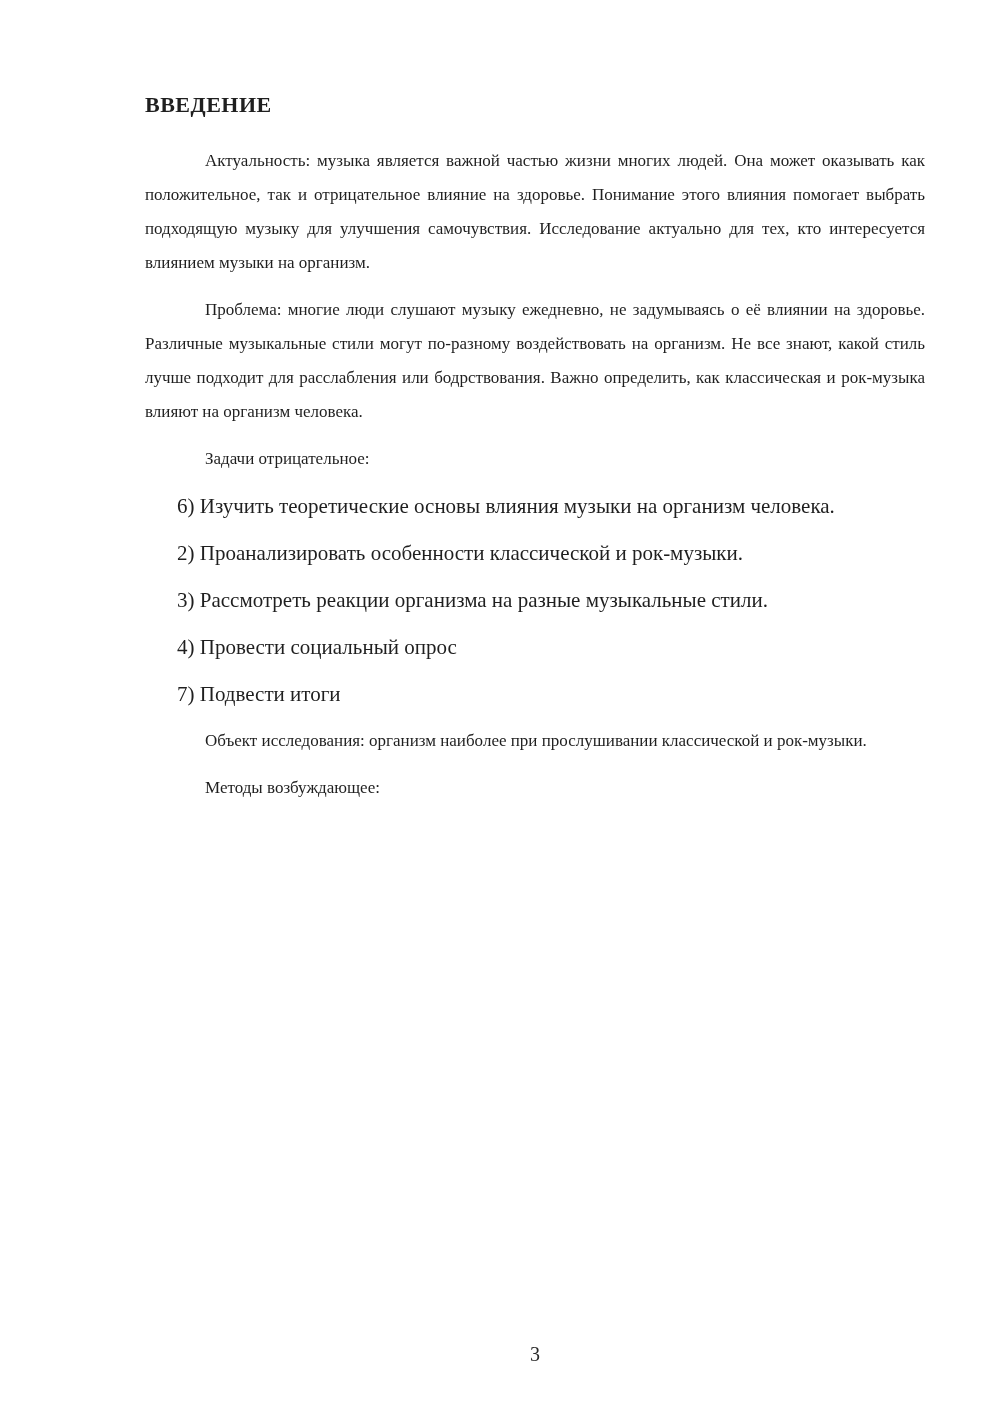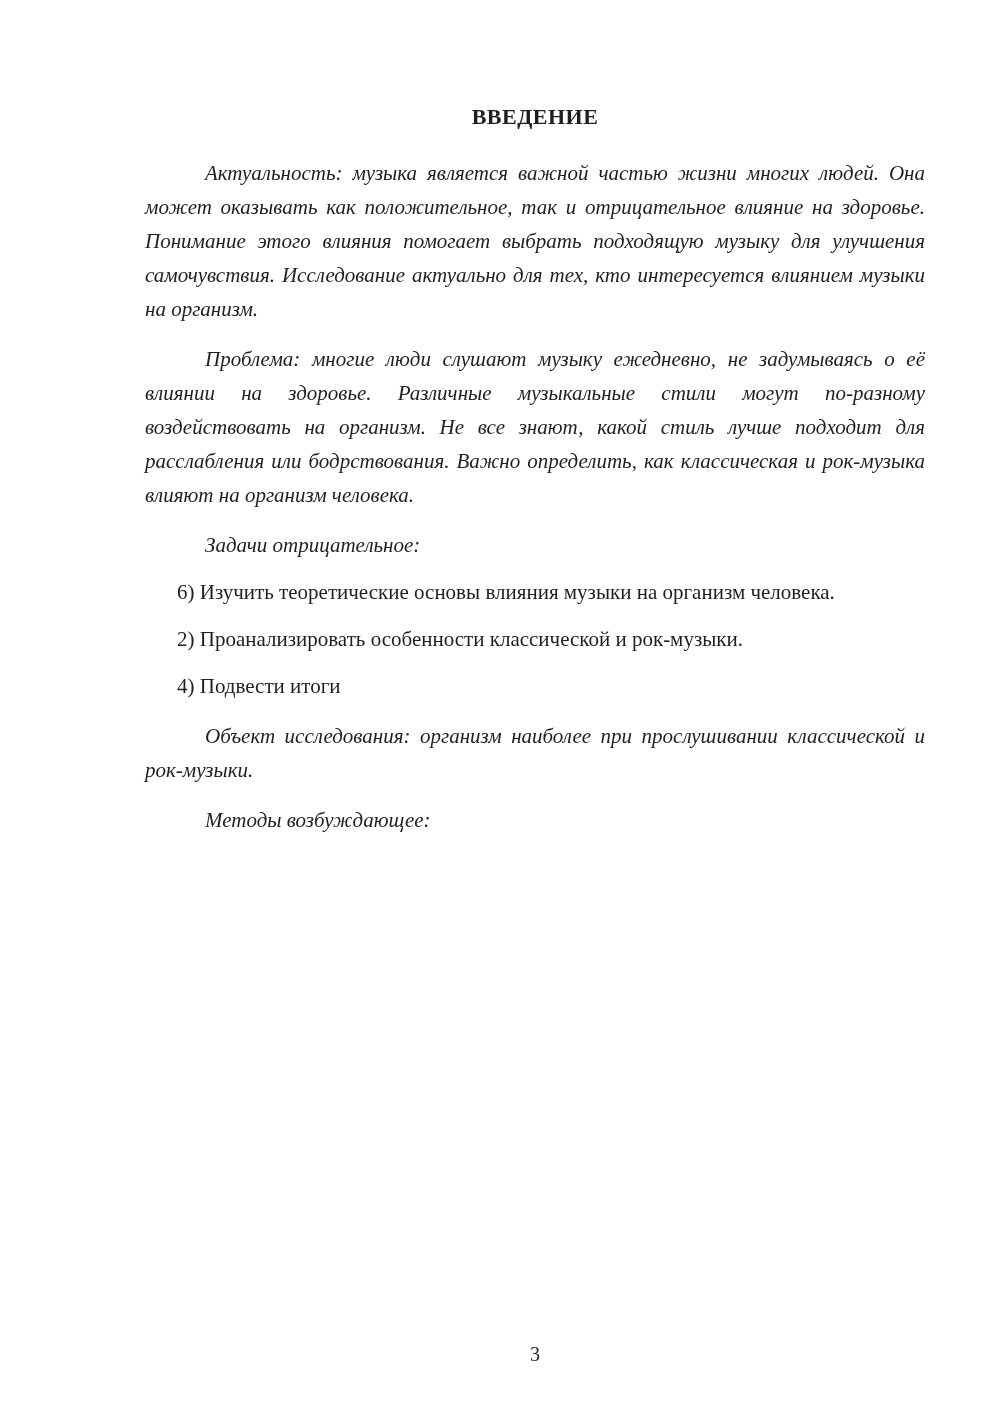--- a/index.html
+++ b/index.html
@@ -18,34 +18,32 @@
   .page {
     position: relative;
     width: 1000px;
     height: 1414px;
     background: #ffffff;
   }
   .content {
     padding: 90px 75px 0 145px;
   }
   .title {
-    margin: 12px 0 24px 0;
-    text-align: center;
+    margin: 0 0 24px 0;
     font-size: 22px;
     font-weight: bold;
     letter-spacing: 0.5px;
     line-height: 30px;
   }
   .para {
-    margin: 16px 0 13px 0;
-    font-size: 21px;
+    margin: 4px 0 13px 0;
+    font-size: 17px;
     line-height: 34px;
     text-align: justify;
     text-indent: 60px;
-    font-style: italic;
   }
   .list-item {
     margin: 0 0 13px 0;
     font-size: 21px;
     line-height: 34px;
     text-align: justify;
     text-indent: 32px;
   }
   .page-number {
     position: absolute;
@@ -69,23 +67,25 @@
 
     <p class="para">Проблема: многие люди слушают музыку ежедневно, не задумываясь о её влиянии на здоровье. Различные музыкальные стили могут по-разному воздействовать на организм. Не все знают, какой стиль лучше подходит для расслабления или бодрствования. Важно определить, как классическая и рок-музыка влияют на организм человека.</p>
 
 
     <p class="para">Задачи отрицательное:</p>
 
     <p class="list-item">6) Изучить теоретические основы влияния музыки на организм человека.</p>
 
     <p class="list-item">2) Проанализировать особенности классической и рок-музыки.</p>
 
+    <p class="list-item">3) Рассмотреть реакции организма на разные музыкальные стили.</p>
 
+    <p class="list-item">4) Провести социальный опрос</p>
 
-    <p class="list-item">4) Подвести итоги</p>
+    <p class="list-item">7) Подвести итоги</p>
 
     <p class="para">Объект исследования: организм наиболее при прослушивании классической и рок-музыки.</p>
 
 
 
     <p class="para">Методы возбуждающее:</p>
 
   </div>
 
   <div class="page-number">3</div>

